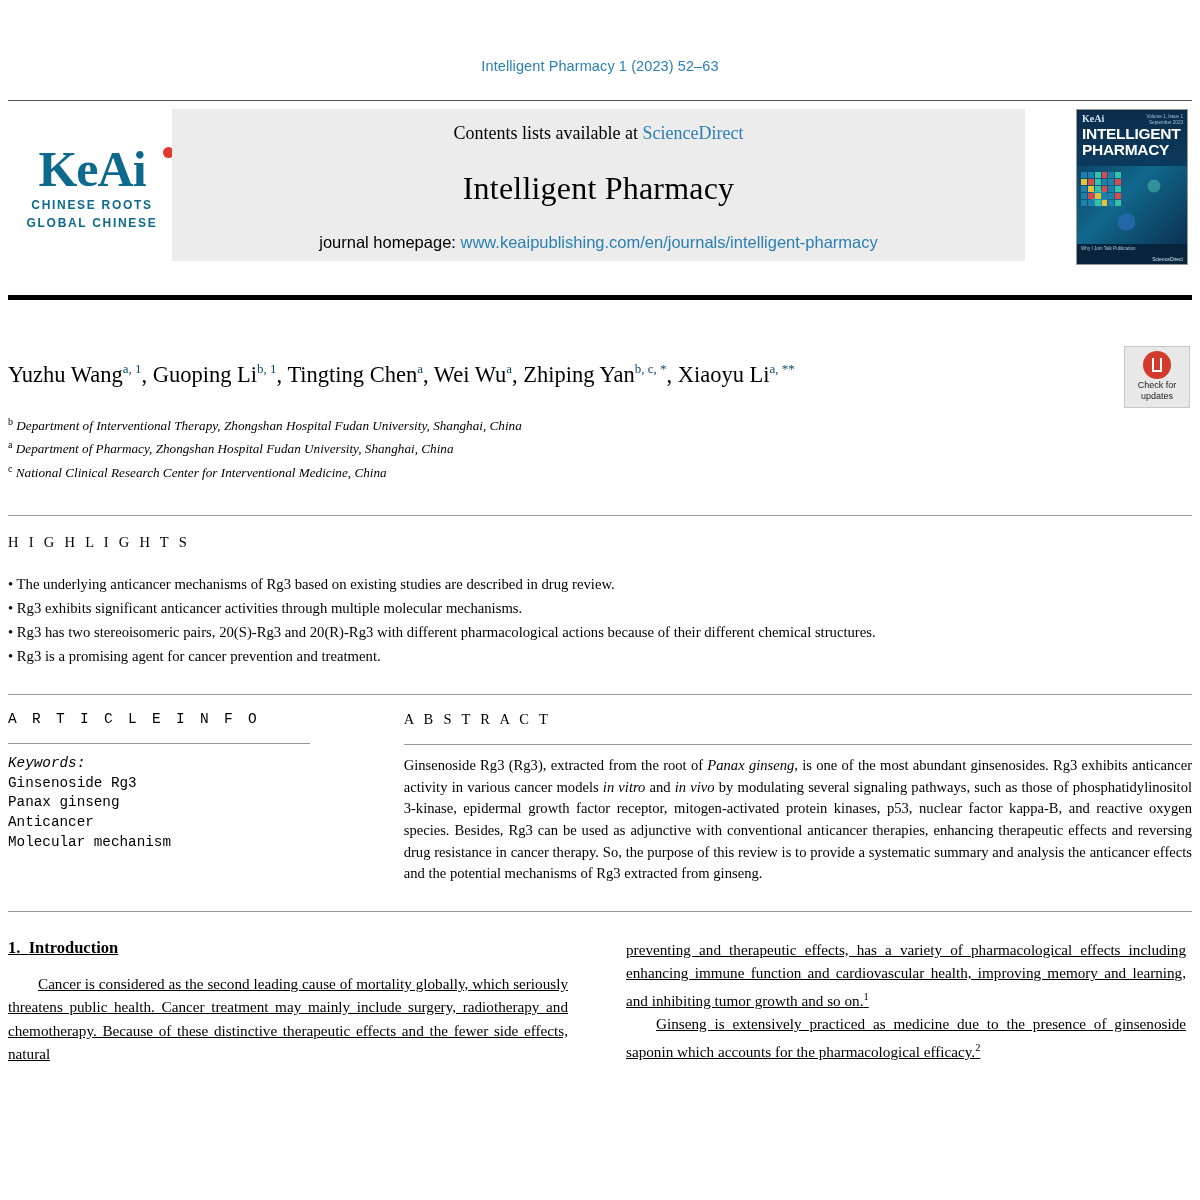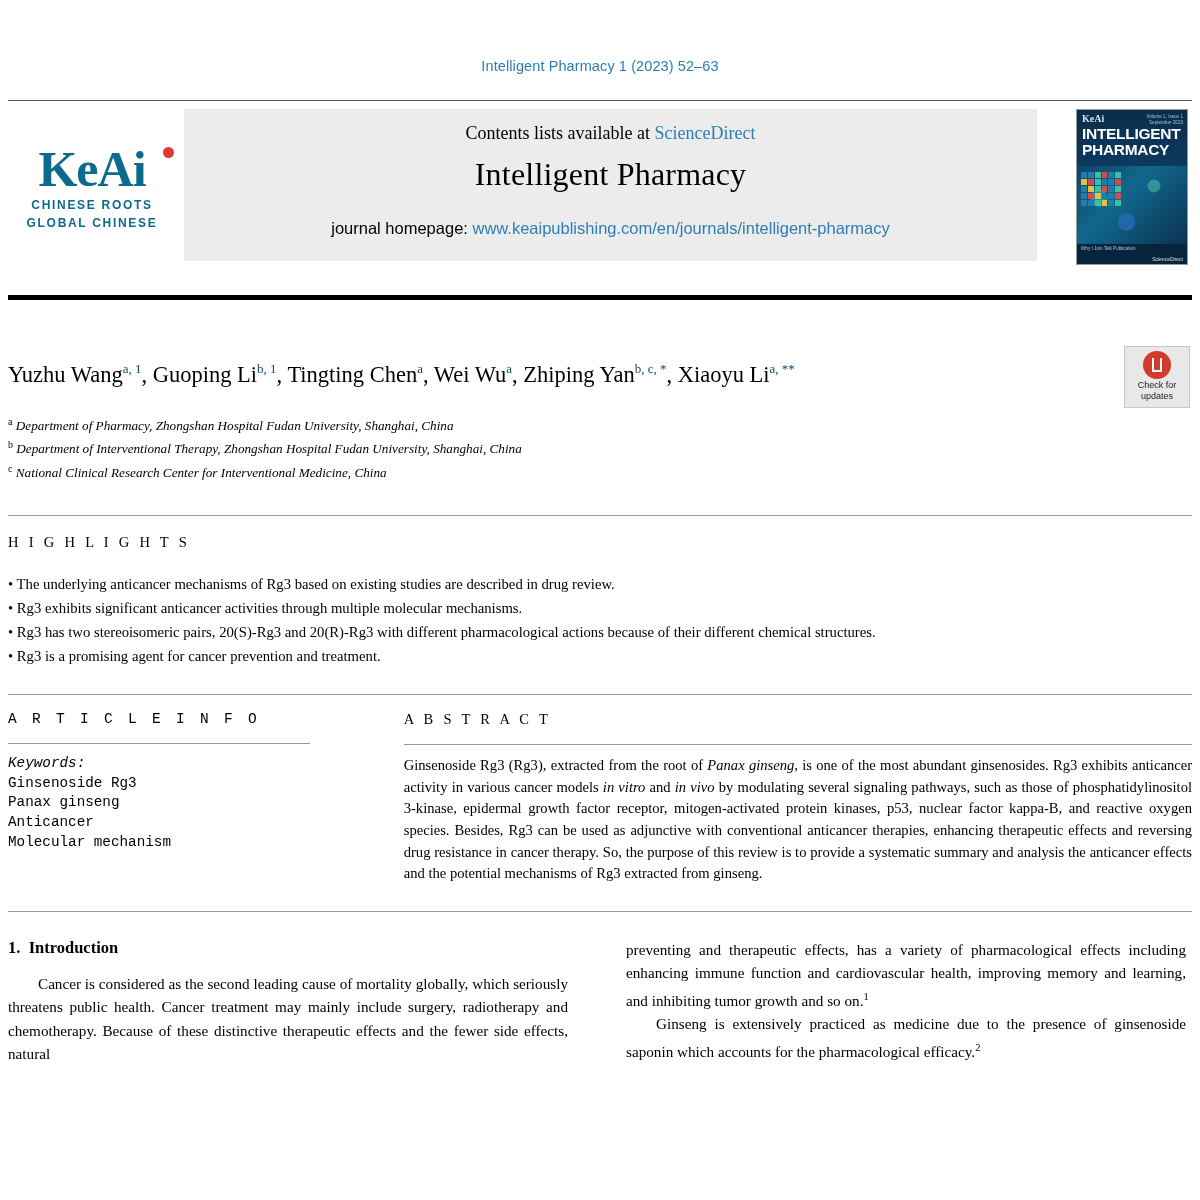--- a/index.html
+++ b/index.html
@@ -70,40 +70,40 @@
     font-size: 12px;
     font-weight: bold;
     color: #0d6a8c;
     letter-spacing: 1.7px;
     line-height: 16px;
     margin-top: 2px;
   }
 
   .journal-box {
     position: absolute;
-    left: 176px;
+    left: 164px;
     top: 8px;
     width: 853px;
     height: 152px;
     background: #ececec;
     box-sizing: border-box;
   }
   .contents-line {
     text-align: center;
     font-size: 18px;
     padding-top: 14px;
   }
   .contents-line a {
     color: #2b7fb5;
     text-decoration: none;
   }
   .journal-title {
     text-align: center;
     font-size: 32px;
-    margin-top: 12px;
+    margin-top: 26px;
     letter-spacing: 0.2px;
   }
   .homepage-line {
     text-align: center;
     font-family: "Liberation Sans", sans-serif;
     font-size: 16.5px;
     margin-top: 26px;
   }
   .homepage-line a {
     color: #2b7fb5;
@@ -311,20 +311,21 @@
   .rule-thin3 {
     margin: 26px 8px 0 8px;
     border-top: 1px solid #999;
   }
 
   
   .body-cols {
     margin: 26px 8px 0 8px;
     display: flex;
     gap: 58px;
+    text-decoration: underline;
   }
   .bcol { width: 560px; }
   .h1-num {
     font-size: 16.5px;
     font-weight: bold;
     margin-bottom: 14px;
   }
   .para {
     font-size: 15.2px;
     line-height: 23.5px;
@@ -423,22 +424,22 @@
   <div class="authors">
     <span>Yuzhu Wang</span><sup>a, 1</sup>,
     <span>Guoping Li</span><sup>b, 1</sup>,
     <span>Tingting Chen</span><sup>a</sup>,
     <span>Wei Wu</span><sup>a</sup>,
     <span>Zhiping Yan</span><sup>b, c, *</sup>,
     <span>Xiaoyu Li</span><sup>a, **</sup>
   </div>
 
   <div class="affils">
+    <div><sup>b</sup> <span>Department of Interventional Therapy, Zhongshan Hospital Fudan University, Shanghai, China</span></div>
     <div><sup>a</sup> <span>Department of Pharmacy, Zhongshan Hospital Fudan University, Shanghai, China</span></div>
-    <div><sup>b</sup> <span>Department of Interventional Therapy, Zhongshan Hospital Fudan University, Shanghai, China</span></div>
     <div><sup>c</sup> <span>National Clinical Research Center for Interventional Medicine, China</span></div>
   </div>
 
   <div class="rule-thin"></div>
 
   <div class="section-label">H I G H L I G H T S</div>
   <div class="highlights">
     <div>• <span>The underlying anticancer mechanisms of Rg3 based on existing studies are described in drug review.</span></div>
     <div>• <span>Rg3 exhibits significant anticancer activities through multiple molecular mechanisms.</span></div>
     <div>• <span>Rg3 has two stereoisomeric pairs, 20(S)-Rg3 and 20(R)-Rg3 with different pharmacological actions because of their different chemical structures.</span></div>

